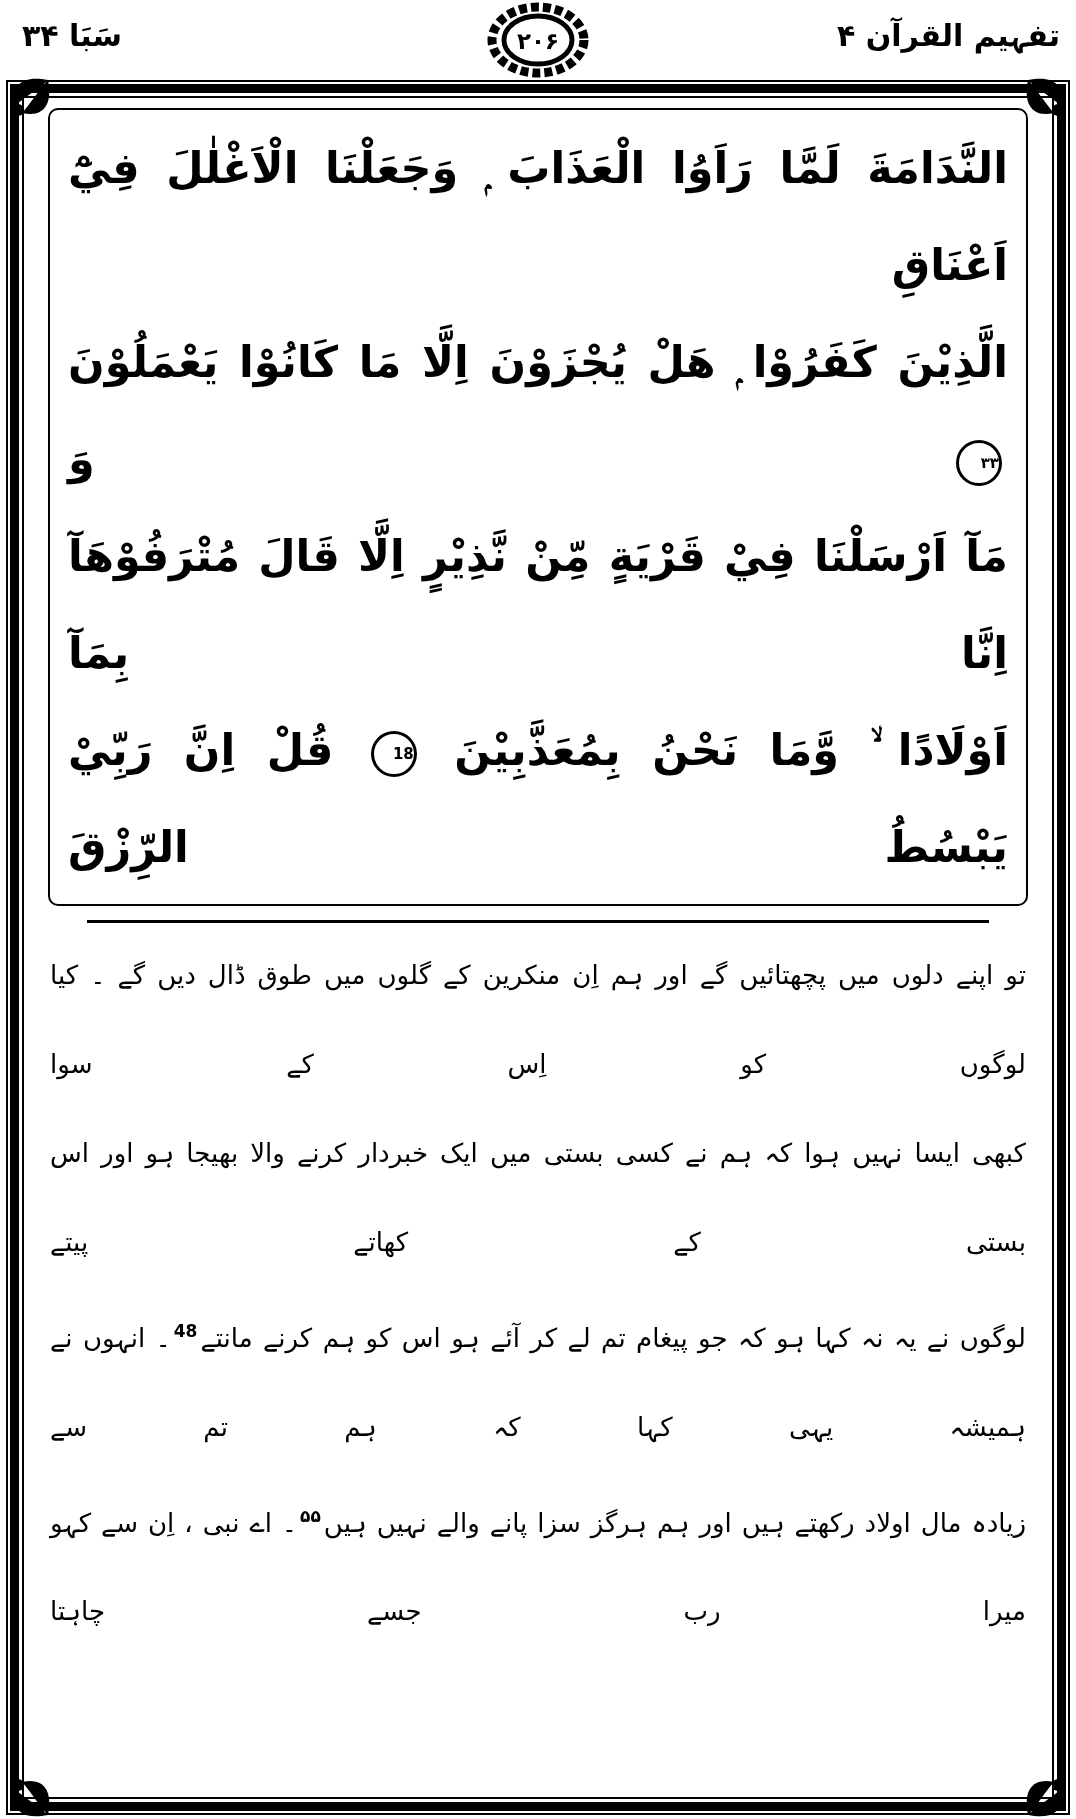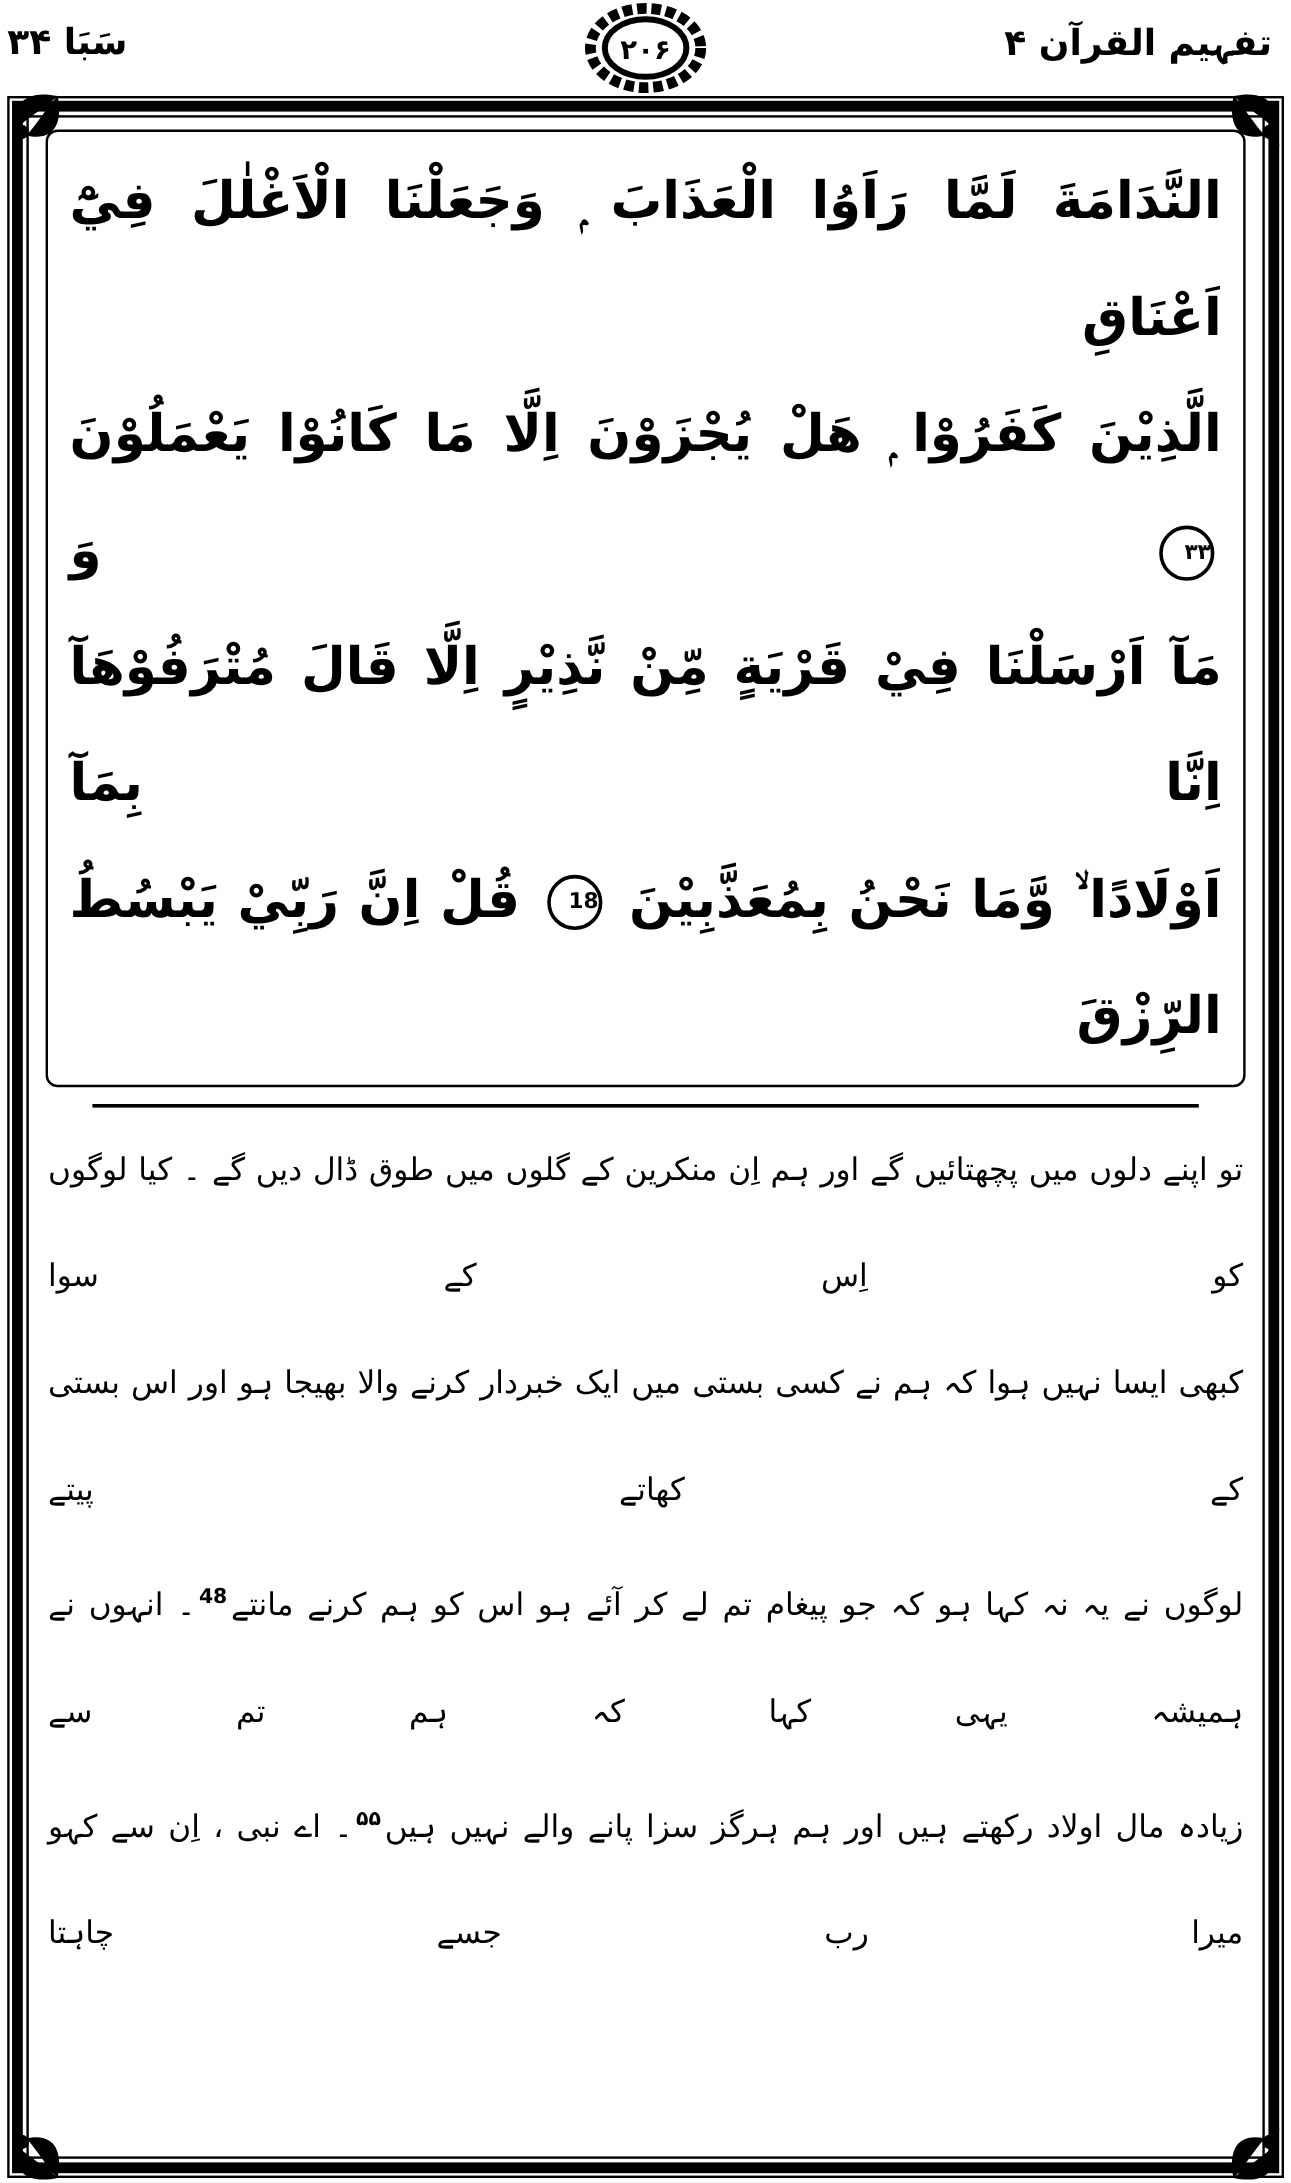--- a/index.html
+++ b/index.html
@@ -4,42 +4,42 @@
 <style>
   html,body{margin:0;padding:0;background:#e8e8e8;}
   .page{
     position:relative; width:1076px; height:1819px; margin:0 auto;
     background:#ffffff; color:#000;
     font-family:"DejaVu Sans", sans-serif;
     overflow:hidden; direction:rtl;
   }
   
   .header{position:absolute; top:0; left:0; right:0; height:80px;}
-  .h-left{position:absolute; left:6px; top:18px; font-size:30px; font-weight:bold;}
+  .h-left{position:absolute; left:22px; top:18px; font-size:30px; font-weight:bold;}
   .h-right{position:absolute; right:16px; top:18px; font-size:30px; font-weight:bold;text-align:right;}
   .medallion{position:absolute; left:478px; top:2px;}
   .medallion text{font-family:"DejaVu Sans", sans-serif;}
   
   .frame{position:absolute; left:6px; right:6px; top:80px; bottom:4px;
          border:2px solid #000; padding:2px; box-sizing:border-box;}
   .frame-mid{border:9px solid #000; padding:3px; height:100%; box-sizing:border-box;}
   .frame-inner{border:2px solid #000; height:100%; box-sizing:border-box;
-               padding:0 8px; overflow:hidden;}
+               padding:0 18px; overflow:hidden;}
   .orn{position:absolute; width:54px; height:54px; pointer-events:none;}
   .orn.tl{top:-8px; right:-8px;}
   .orn.tr{top:-8px; left:-8px; transform:scaleX(-1);}
   .orn.bl{bottom:-8px; right:-8px; transform:scaleY(-1);}
   .orn.br{bottom:-8px; left:-8px; transform:scale(-1,-1);}
   
   .quran-box{margin:10px 6px 0; border:2px solid #000; border-radius:10px;
              padding:10px 18px 8px;}
   .qline{line-height:97px; font-size:43px; font-weight:bold; white-space:normal;}
   .vmark{display:inline-block; box-sizing:border-box; border:3px solid #000; border-radius:50%;
          width:46px; height:46px; line-height:40px; text-align:center;
-         font-size:18px; vertical-align:middle; margin:0 6px;}
+         font-size:15px; vertical-align:middle; margin:0 6px;}
   
   .jf{text-align:justify; text-align-last:justify;}
   .tr{text-align:right;}
   
   .sep{margin:14px 45px 0; border-top:3px solid #000;}
   .translation{margin:8px 8px 0; font-size:26px; line-height:89px;}
   .fnref{font-size:17px; font-weight:bold; vertical-align:super; margin:0 3px;}
 </style>
 </head>
 <body>

